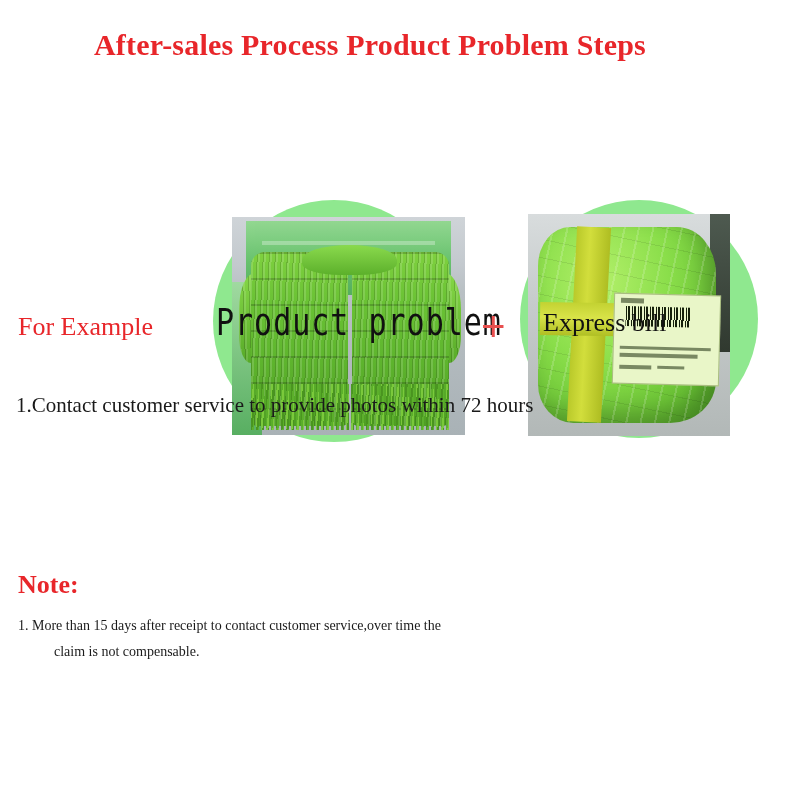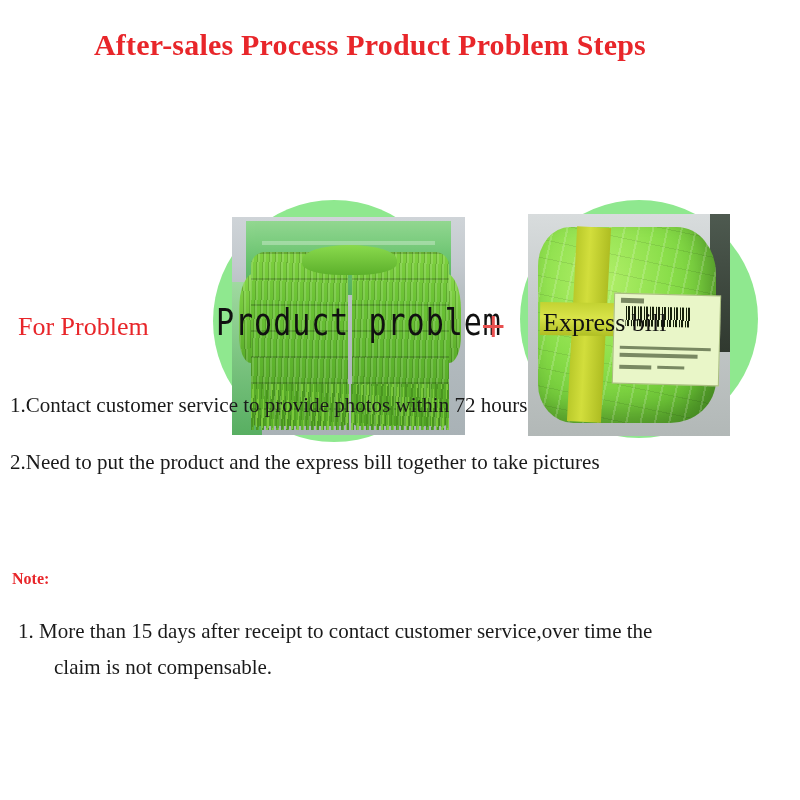--- a/index.html
+++ b/index.html
@@ -242,48 +242,48 @@
     top: 206px;
     font-size: 42px;
     color: #e8504f;
     font-family: "Liberation Sans", sans-serif;
     line-height: 1;
   }
 
   
   .steps {
     position: absolute;
-    left: 10px;
+    left: 16px;
     top: 392px;
     width: 764px;
   }
   .step {
     font-size: 21px;
     line-height: 1.25;
     margin-bottom: 31px;
     white-space: nowrap;
   }
 
   
   .note-heading {
     position: absolute;
-    left: 12px;
+    left: 18px;
     top: 570px;
-    font-size: 16px;
+    font-size: 26px;
     font-weight: bold;
     color: #e8262a;
   }
   .notes {
     position: absolute;
     left: 18px;
     top: 616px;
     width: 772px;
   }
   .note-item {
-    font-size: 21px;
+    font-size: 14px;
     line-height: 1.45;
     margin-bottom: 8px;
     padding-left: 26px;
     text-indent: -26px;
   }
   .note-item .note-cont {
     display: block;
     text-indent: 0;
     padding-left: 10px;
     margin-top: 6px;
@@ -324,29 +324,28 @@
     <div class="ship-label">
       <div class="label-tiny lt1"></div>
       <div class="label-barcode"></div>
       <div class="label-tiny lt2"></div>
       <div class="label-tiny lt3"></div>
       <div class="label-tiny lt4"></div>
       <div class="label-tiny lt5"></div>
     </div>
   </div>
 
-  <div class="for-example-label">For Problem</div>
+  <div class="for-example-label">For Example</div>
   <div class="caption caption-product">Product problem</div>
   <div class="plus-sign">+</div>
   <div class="caption caption-parcel">Express bill</div>
 </div>
 
 <div class="steps">
   <div class="step">1.Contact customer service to provide photos within 72 hours</div>
-  <div class="step">2.Need to put the product and the express bill together to take pictures</div>
 </div>
 
 <div class="note-heading">Note:</div>
 <div class="notes">
   <div class="note-item">
     <span>1. More than 15 days after receipt to contact customer service,over time the</span>
     <span class="note-cont">claim is not compensable.</span>
   </div>
 </div>
 

